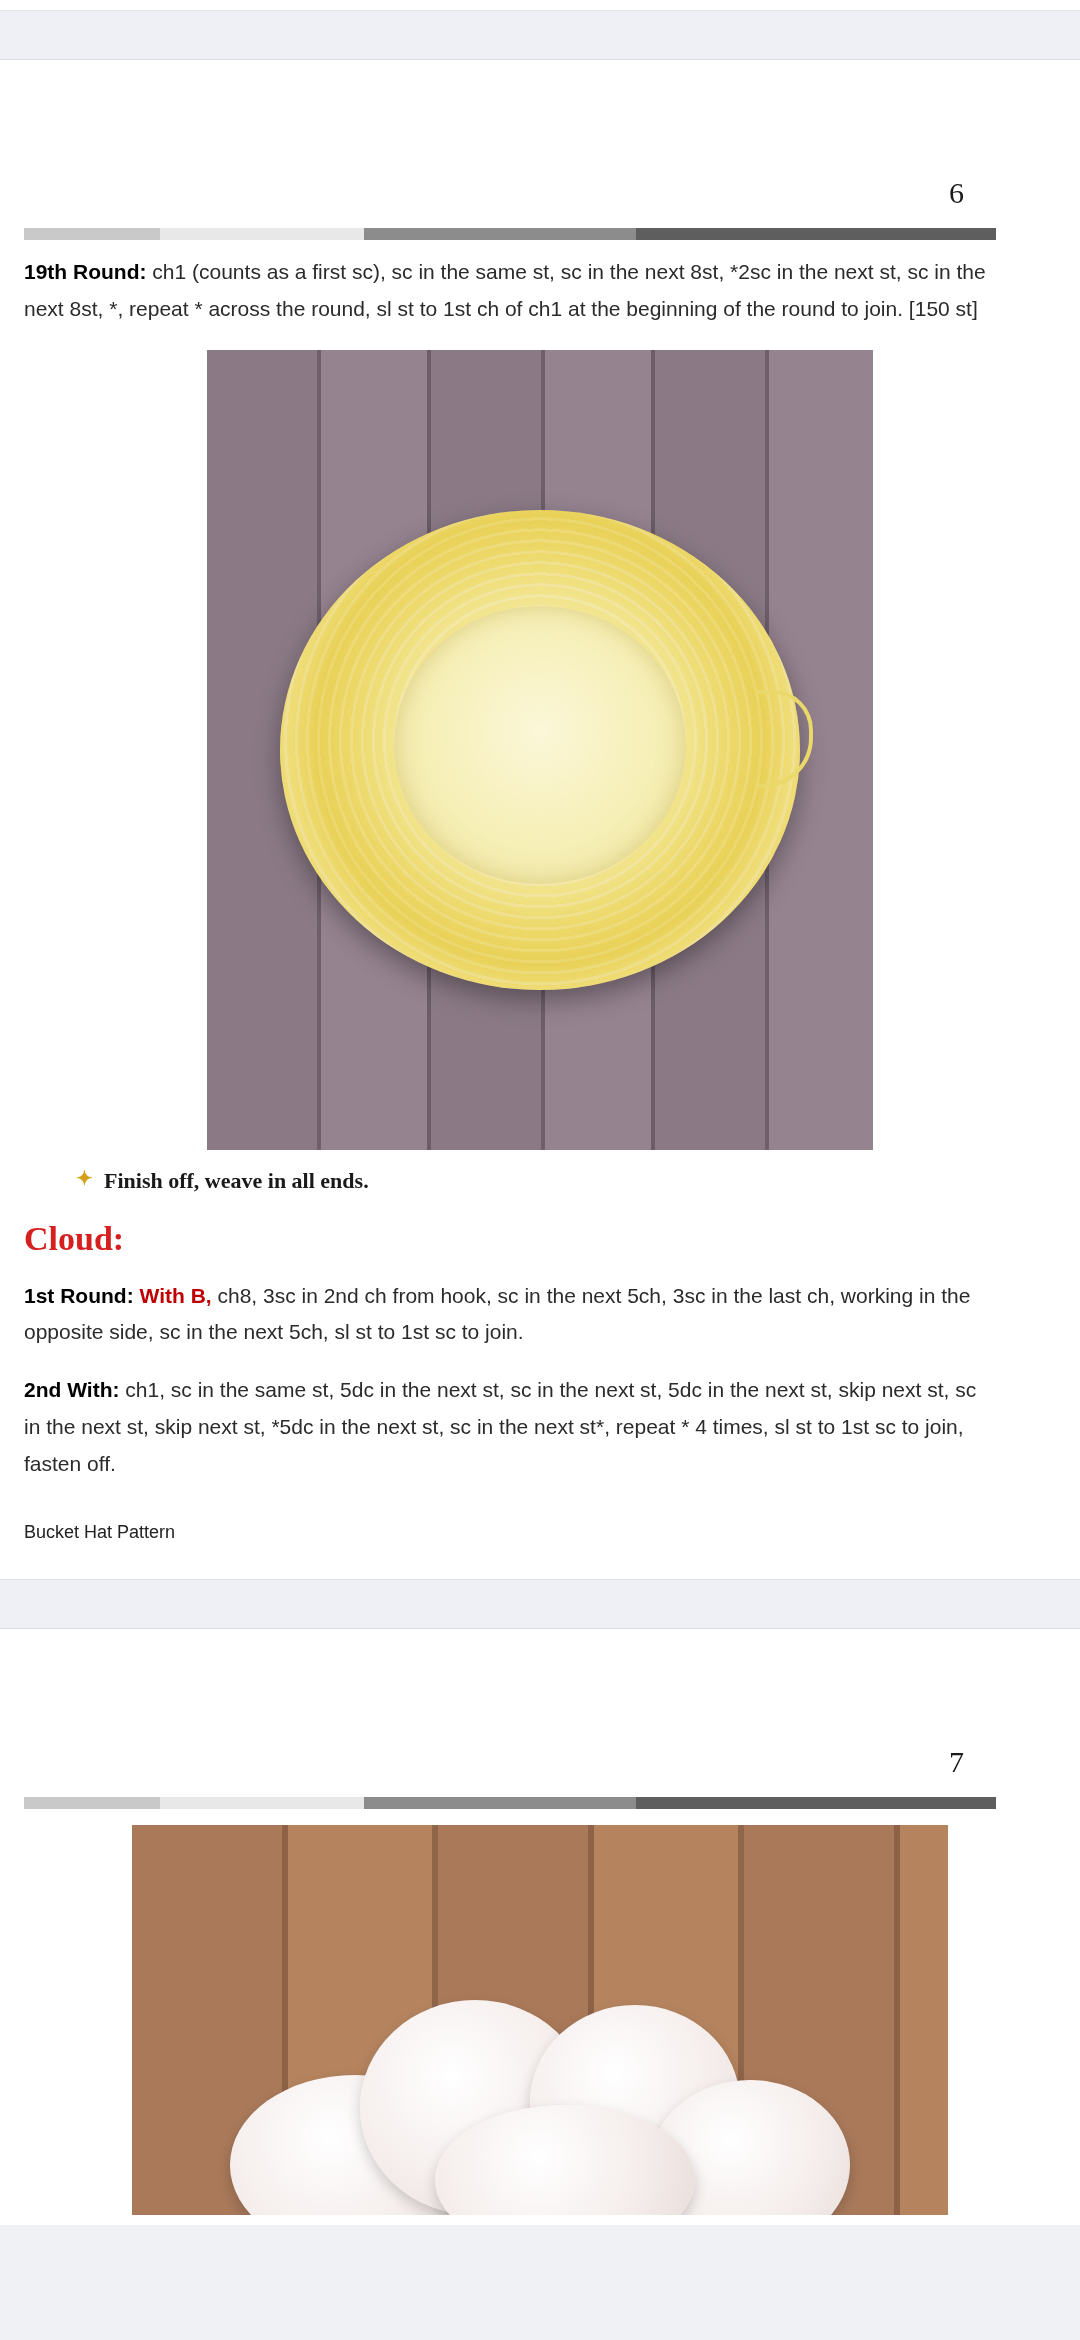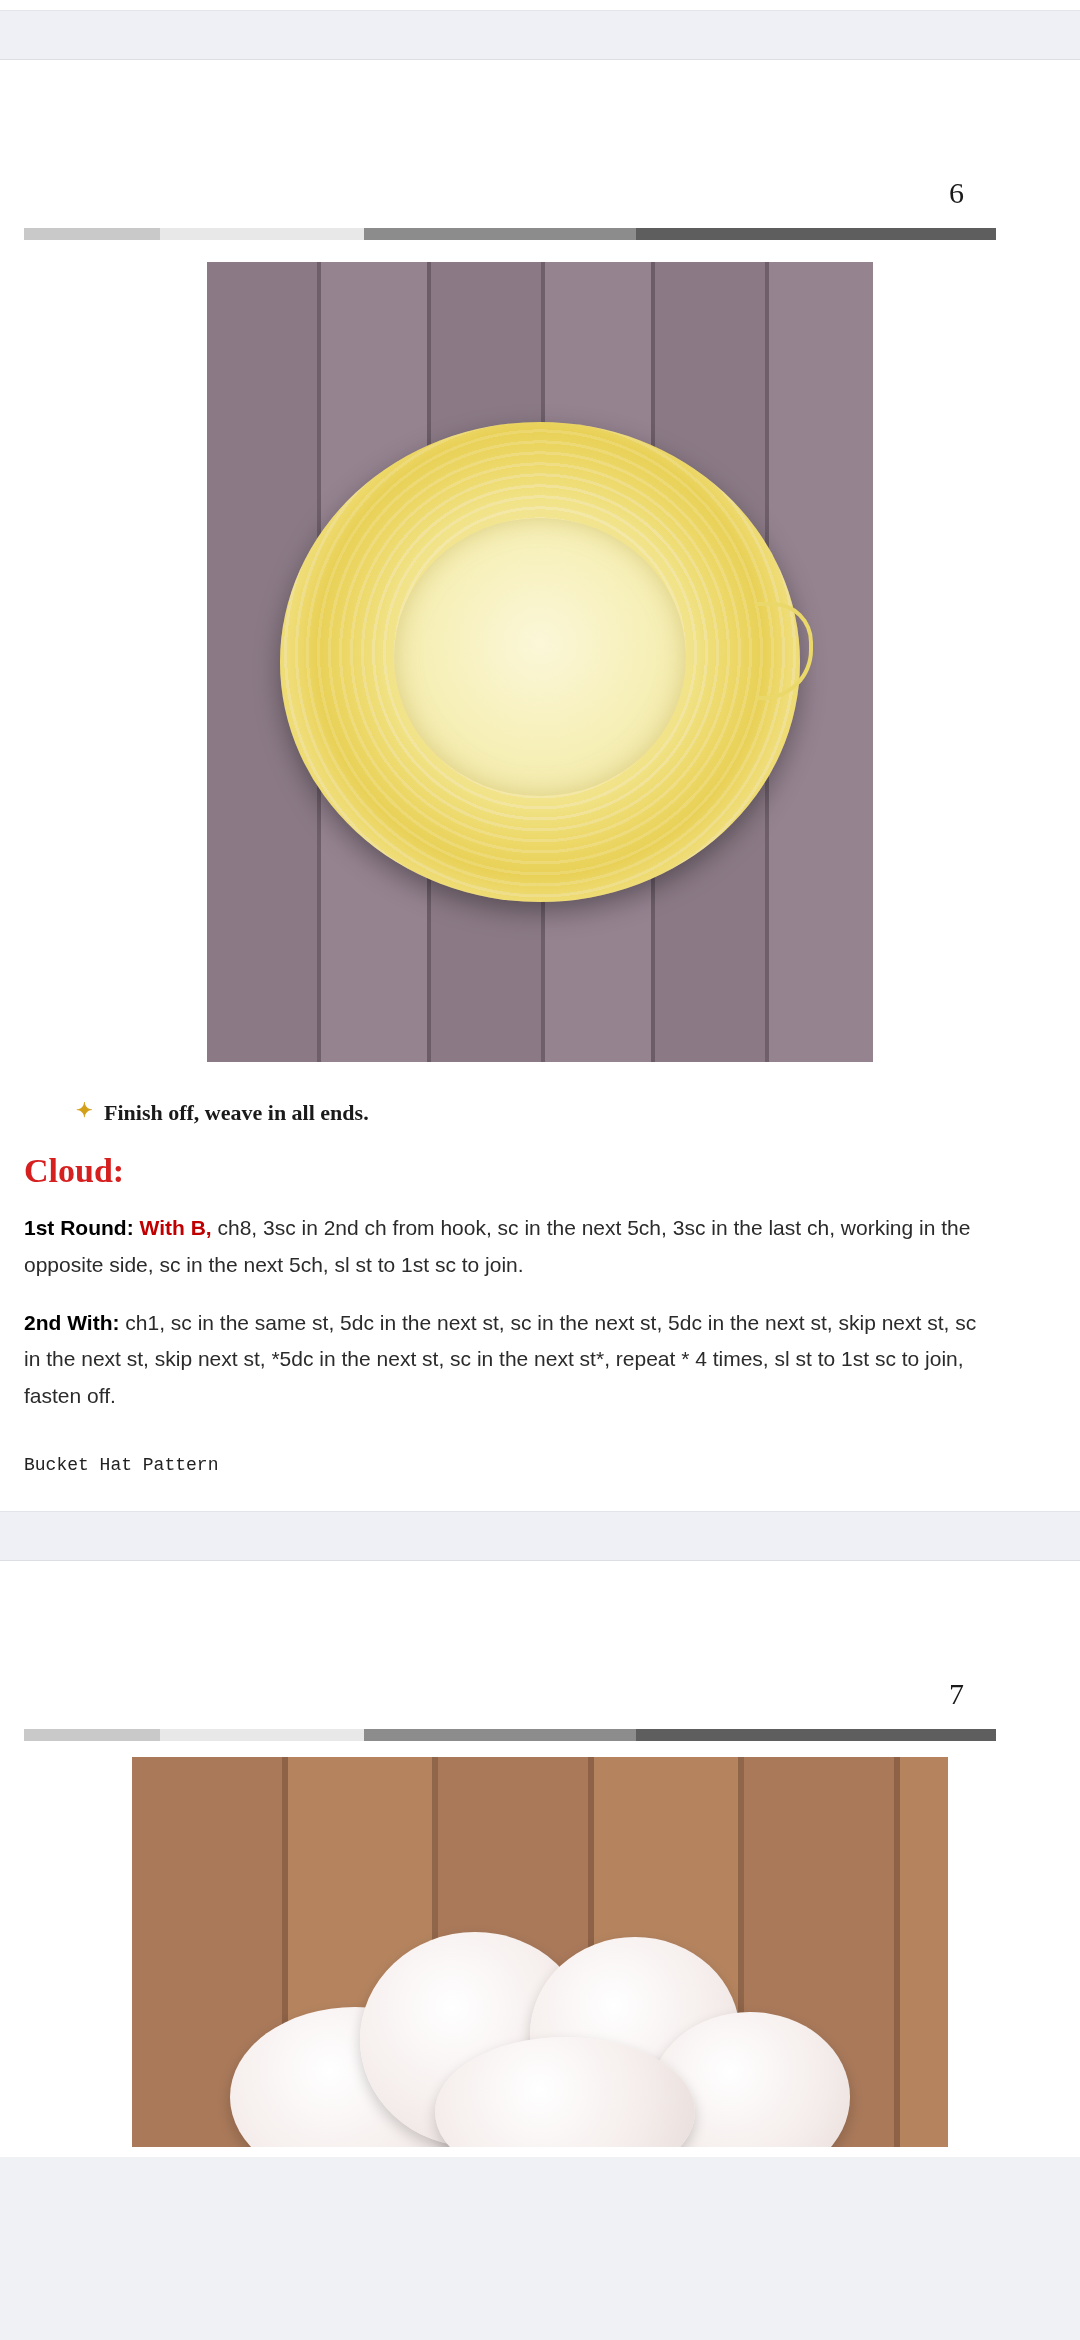--- a/index.html
+++ b/index.html
@@ -190,21 +190,21 @@
   .cb2 { left: 130px; bottom: 40px; width: 230px; height: 215px; }
   .cb3 { left: 300px; bottom: 55px; width: 210px; height: 195px; }
   .cb4 { left: 420px; bottom: 5px;  width: 200px; height: 170px; }
   .cb5 { left: 205px; bottom: 0;   width: 260px; height: 150px; }
 
   .finish-line {
     font-family: "Liberation Serif", serif;
     font-weight: bold;
     font-size: 22px;
     color: #1a1a1a;
-    margin: 38px 0 0 52px;
+    margin: 18px 0 0 52px;
     display: flex;
     align-items: center;
     gap: 10px;
   }
   .bullet-icon {
     display: inline-block;
     width: 18px;
     height: 18px;
     position: relative;
   }
@@ -220,21 +220,21 @@
     font-family: "Liberation Serif", serif;
     font-weight: bold;
     font-size: 34px;
     color: #d61f1f;
     margin: 26px 0 20px 0;
   }
 
   .red-inline { color: #c00000; font-weight: bold; }
 
   .footer-note {
-    font-family: Liberation Mono, monospace;
+    font-family: Liberation Sans, sans-serif;
     font-size: 18px;
     color: #222;
     margin: 40px 0 0 0;
     padding-bottom: 36px;
   }
 
   .page-pad-bottom { height: 10px; }
 </style>
 </head>
 <body>
@@ -248,20 +248,23 @@
 
     <div class="page-number">6</div>
 
     <div class="rule">
       <div class="seg1"></div>
       <div class="seg2"></div>
       <div class="seg3"></div>
       <div class="seg4"></div>
     </div>
 
+    <p class="body-text">
+      <b>19th Round:</b><span> ch1 (counts as a first sc), sc in the same st, sc in the next 8st, *2sc in the next st, sc in the next 8st, *, repeat * across the round, sl st to 1st ch of ch1 at the beginning of the round to join. [150 st]</span>
+    </p>
 
     <div class="photo">
       <div class="wood purple"></div>
       <div class="hat">
         <div class="hat-rings"></div>
       </div>
       <div class="yarn-tail"></div>
     </div>
 
     <div class="finish-line">

